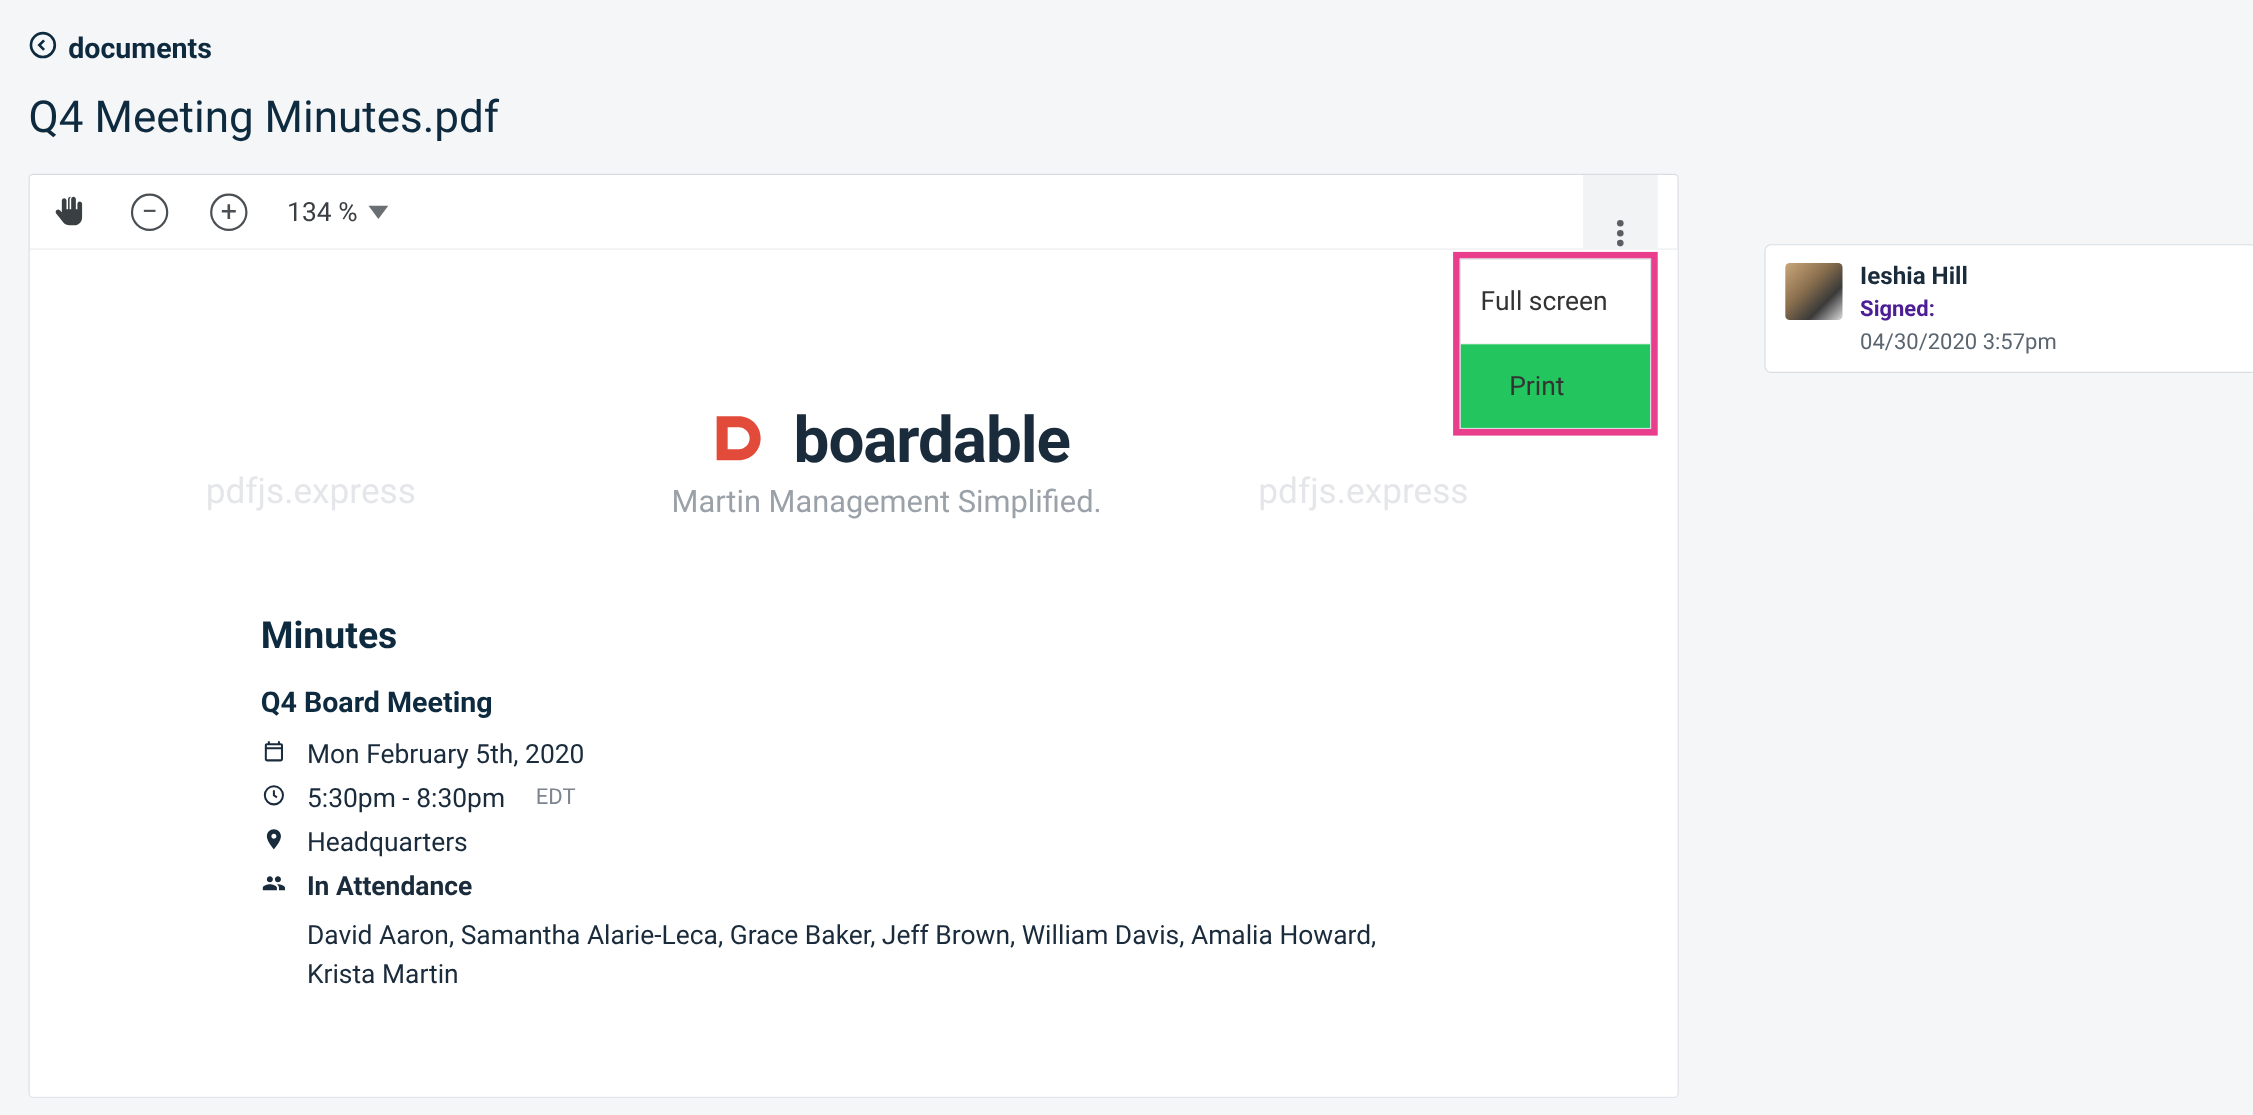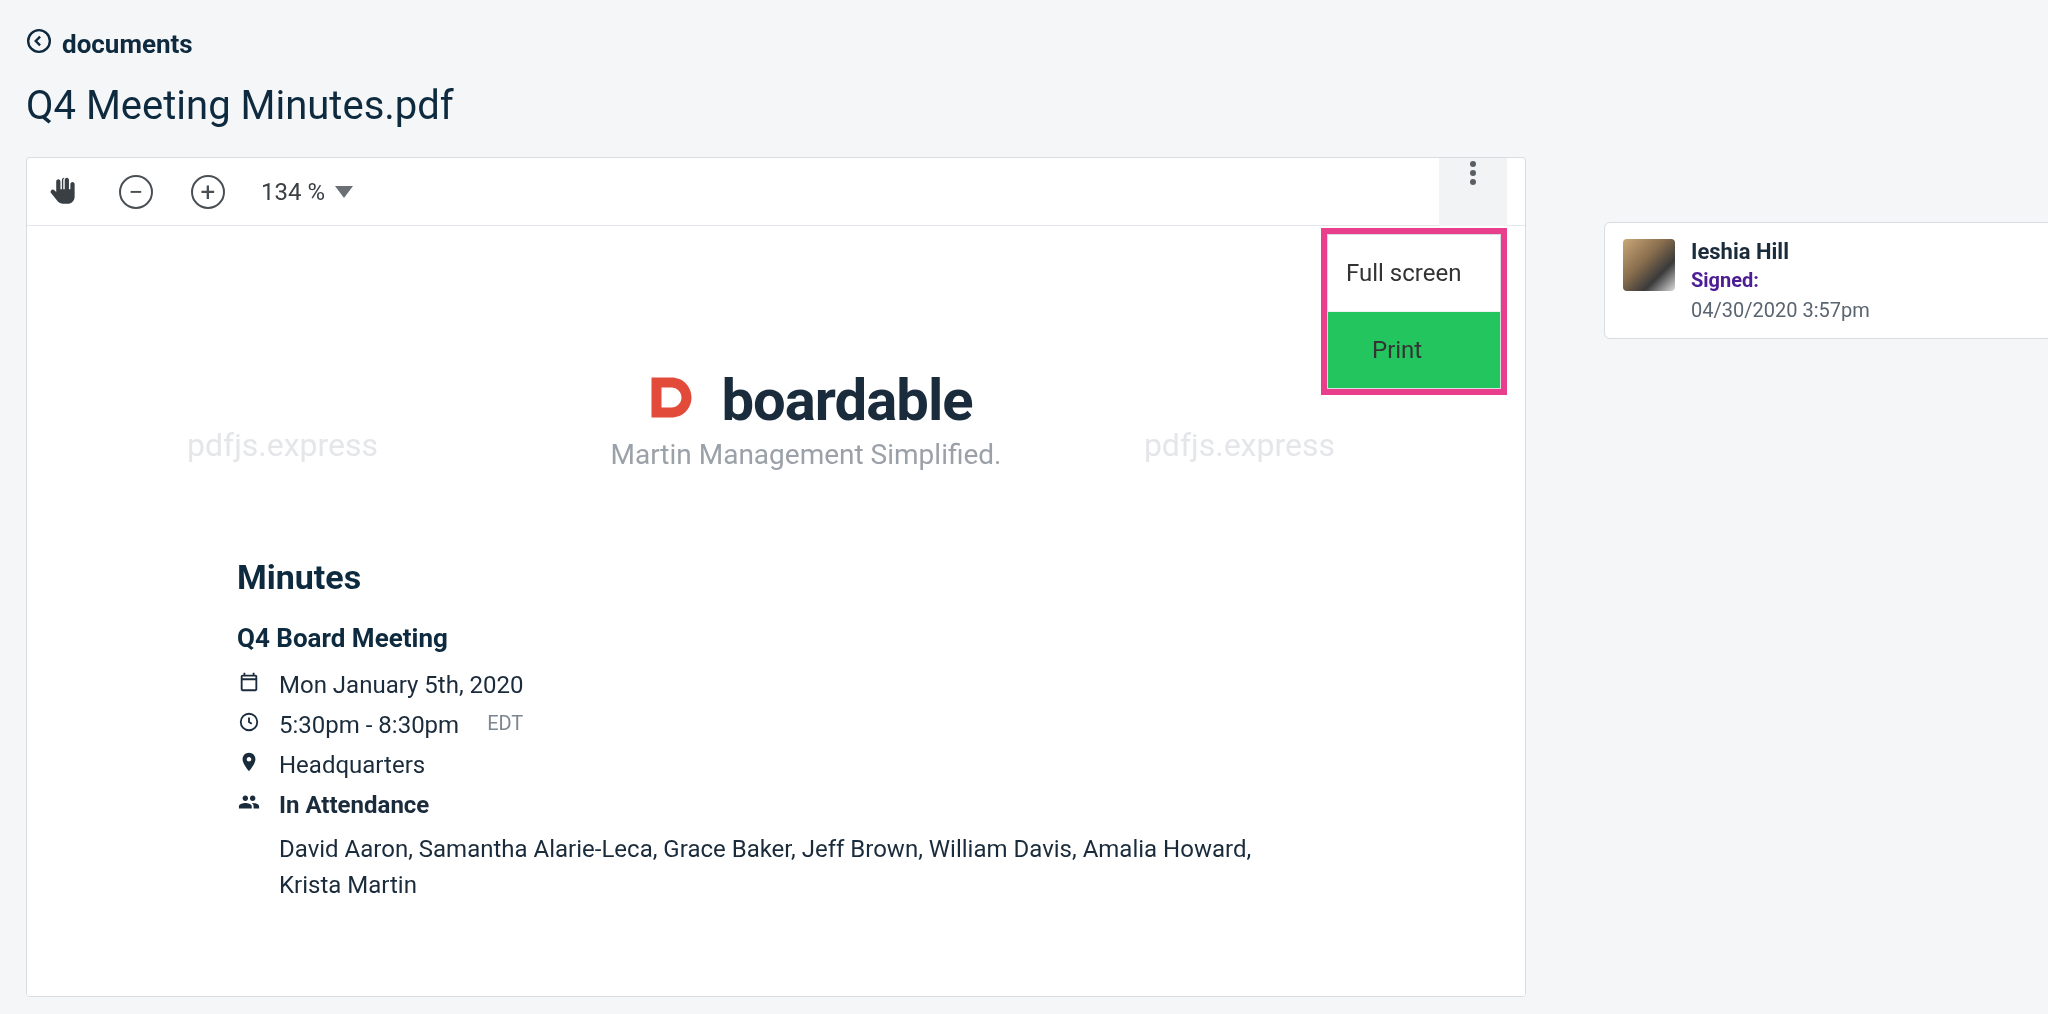--- a/index.html
+++ b/index.html
@@ -81,21 +81,21 @@
     color: #3a3f44;
     display:flex; align-items:center; gap:10px;
   }
   .zoom-val .tri {
     width:0;height:0;border-left:9px solid transparent;border-right:9px solid transparent;border-top:12px solid #6a6f74;
   }
   .kebab-wrap {
     margin-left:auto;
     width:68px;height:68px;
     background:#f1f3f5;
-    display:flex;align-items:flex-start;justify-content:center;
+    display:flex;align-items:flex-end;justify-content:center;
     color:#5a5f64;
     position: relative;
   }
   .kebab-dot { width:6px;height:6px;border-radius:50%;background:#5a5f64;margin:3px 0;}
   
   .dropdown {
     position:absolute;
     top: 70px;
     right: 0;
     width: 186px;
@@ -269,21 +269,21 @@
         <div class="minutes-block">
           <div class="minutes-h">Minutes</div>
           <div class="meeting-h">Q4 Board Meeting</div>
 
           <div class="info-row">
             <span class="ic">
               <svg viewBox="0 0 24 24" fill="currentColor">
                   <path d="M19 4h-1V2h-2v2H8V2H6v2H5c-1.1 0-2 .9-2 2v14c0 1.1.9 2 2 2h14c1.1 0 2-.9 2-2V6c0-1.1-.9-2-2-2zm0 16H5V10h14v10zM5 8V6h14v2H5z"></path>
                 </svg>
             </span>
-            <span class="txt">Mon January 5th, 2020</span>
+            <span class="txt">Mon February 5th, 2020</span>
           </div>
 
           <div class="info-row">
             <span class="ic">
               <svg viewBox="0 0 24 24" fill="none" stroke="currentColor" stroke-width="2">
                   <circle cx="12" cy="12" r="9"></circle>
                   <path d="M12 7v5l3 2"></path>
                 </svg>
             </span>
             <span class="txt">5:30pm - 8:30pm</span>

